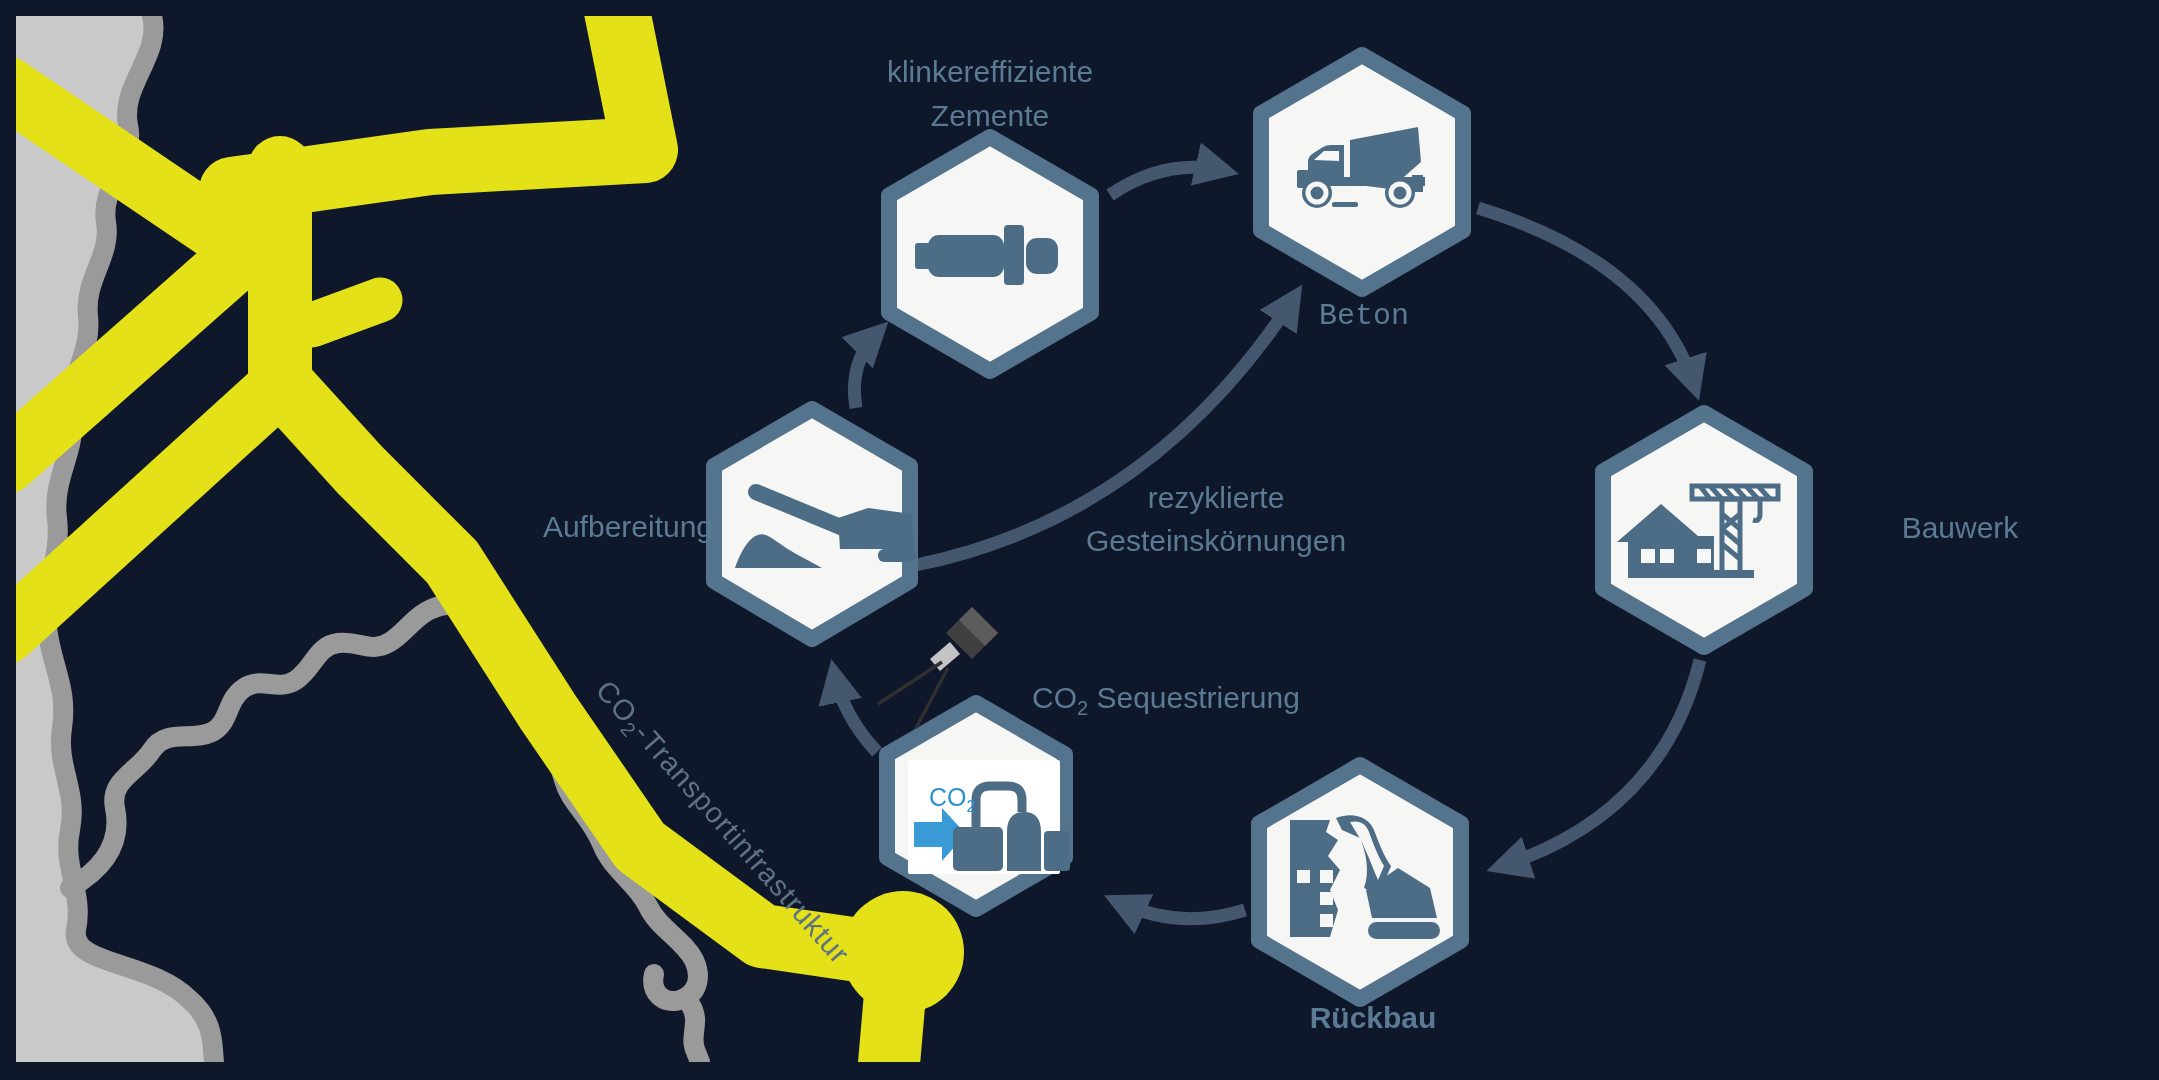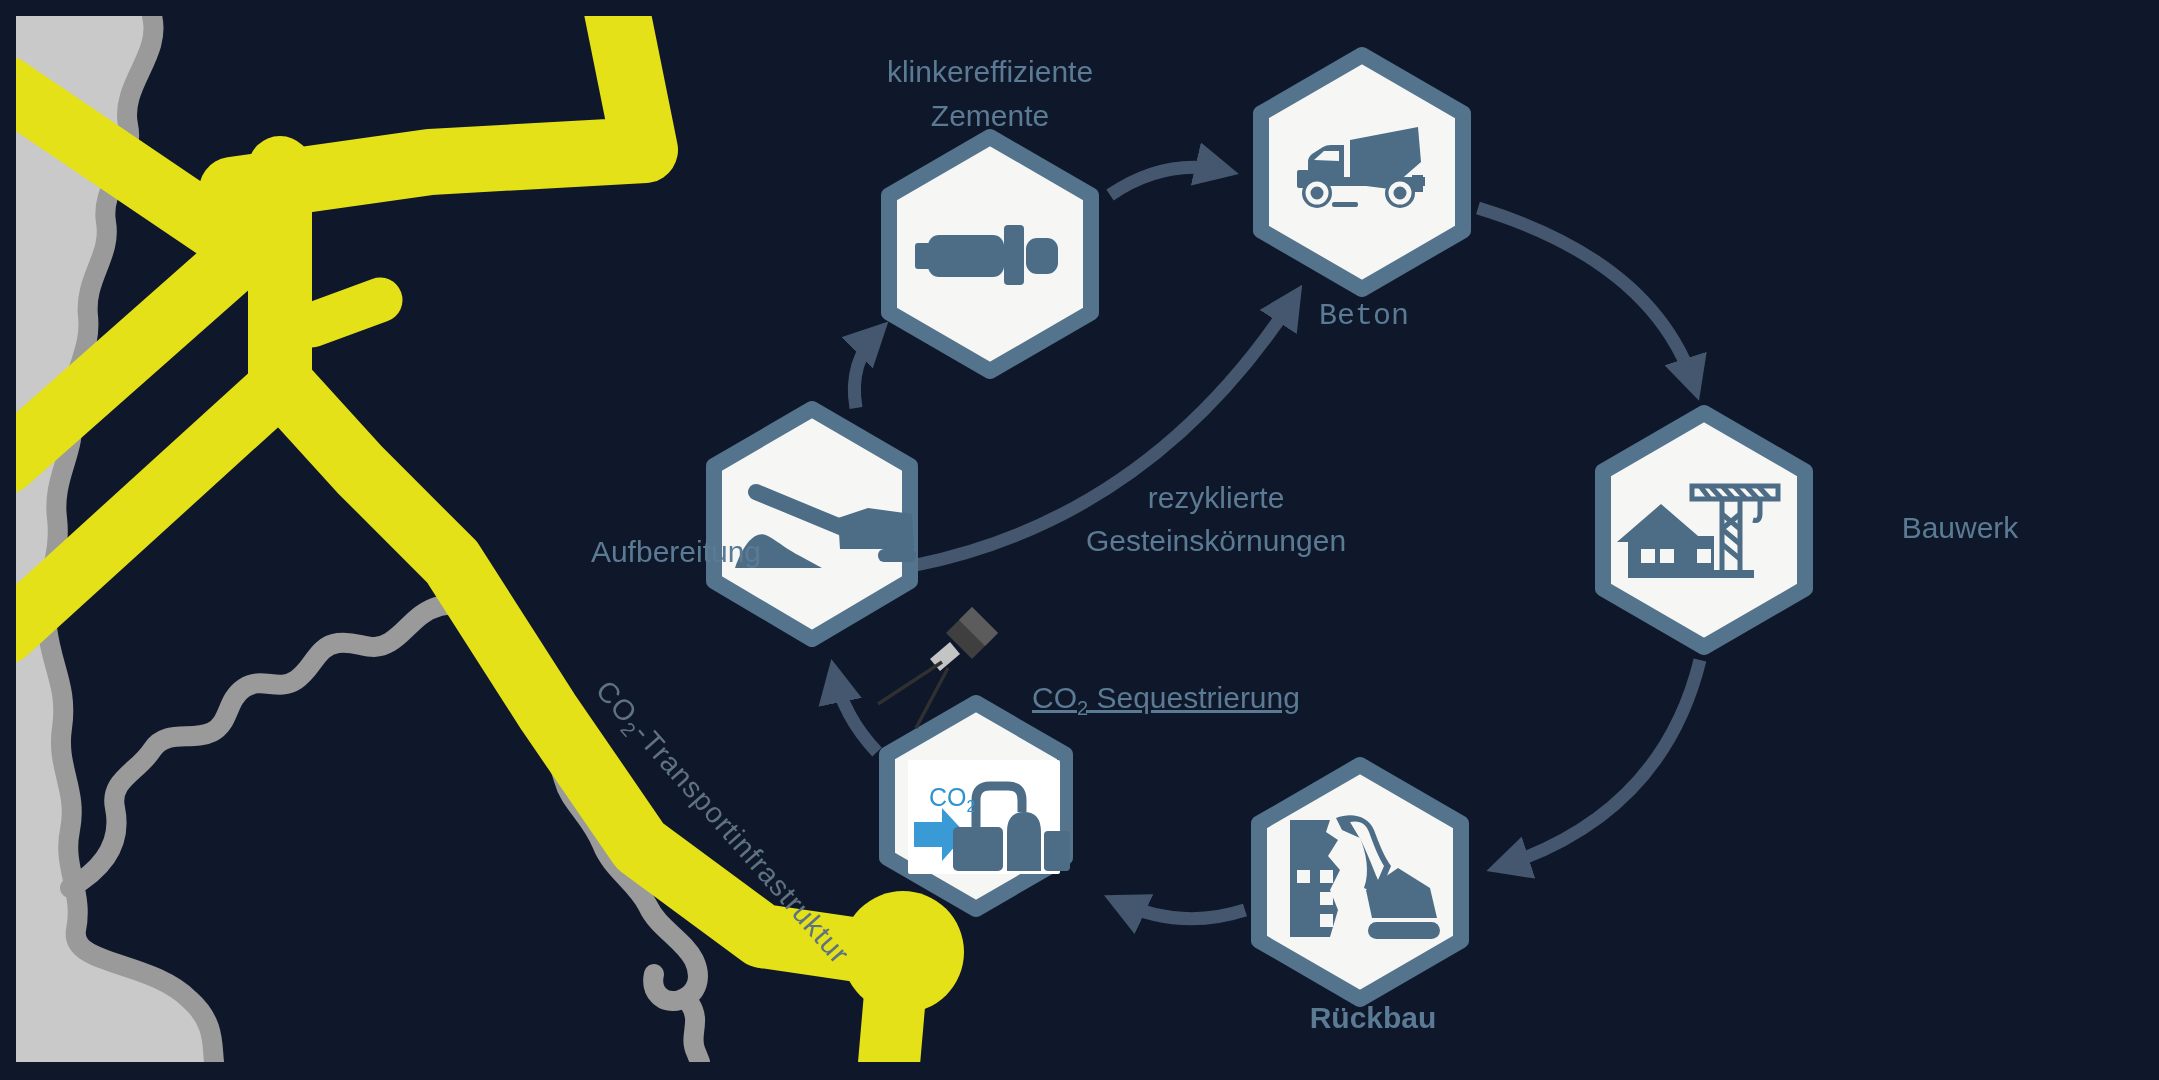--- a/index.html
+++ b/index.html
@@ -2,21 +2,21 @@
 <html><head>
 <meta charset="utf-8">
 <style>
   html,body { margin:0; padding:0; background:#ffffff; }
   .stage { position:relative; width:2159px; height:1080px; background:#0f172a; overflow:hidden;
            font-family:"Liberation Sans", sans-serif; }
   .stage svg { position:absolute; left:0; top:0; }
   .lbl { position:absolute; transform:translate(-50%,-50%); text-align:center;
          font-size:30px; line-height:44px; color:#5b7b94; white-space:nowrap; }
   .lbl sub { font-size:20px; line-height:0; }
-  .lbl.left-align { transform:translate(0,-50%); text-align:center;text-decoration:underline; }
+  .lbl.left-align { transform:translate(0,-50%); text-align:center; }
   .lbl.pipe { color:#5e7283; font-size:29px; letter-spacing:1px;
               transform:translate(-50%,-50%) rotate(48.6deg); }
   .lbl.co2-icon-label { color:#2d93d0; font-weight:normal; font-size:25px; transform:translate(0,-50%); }
   .lbl.co2-icon-label sub { font-size:16px; }
   .tight { line-height:43px; }
 </style>
 </head>
 <body>
 
 <div class="stage">
@@ -168,21 +168,21 @@
 </div>
 
 <div class="lbl" style="left:1960px; top:528px;">
   <span>Bauwerk</span>
 </div>
 
 <div class="lbl" style="left:1373px; top:1018px;font-weight:bold;">
   <span>Rückbau</span>
 </div>
 
-<div class="lbl" style="left:628px; top:552px;margin-left:48px;">
+<div class="lbl" style="left:628px; top:527px;">
   <span>Aufbereitung</span>
 </div>
 
 <div class="lbl tight" style="left:1216px; top:519px;">
   <span>rezyklierte</span><br>
   <span>Gesteinskörnungen</span>
 </div>
 
 <div class="lbl left-align" style="left:1032px; top:698px;">
   <span>CO</span><sub>2</sub><span> Sequestrierung</span>

